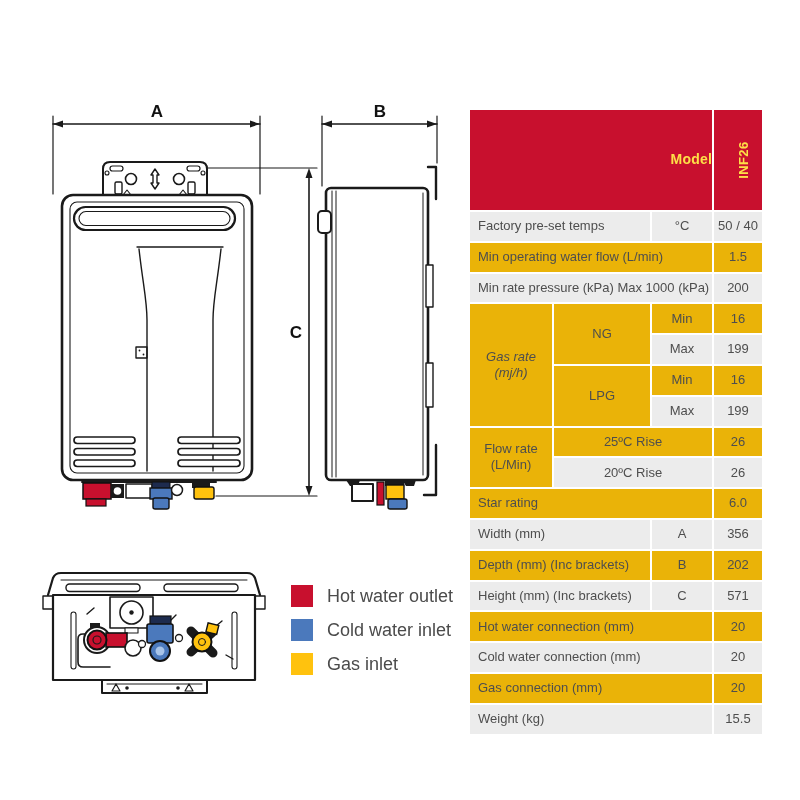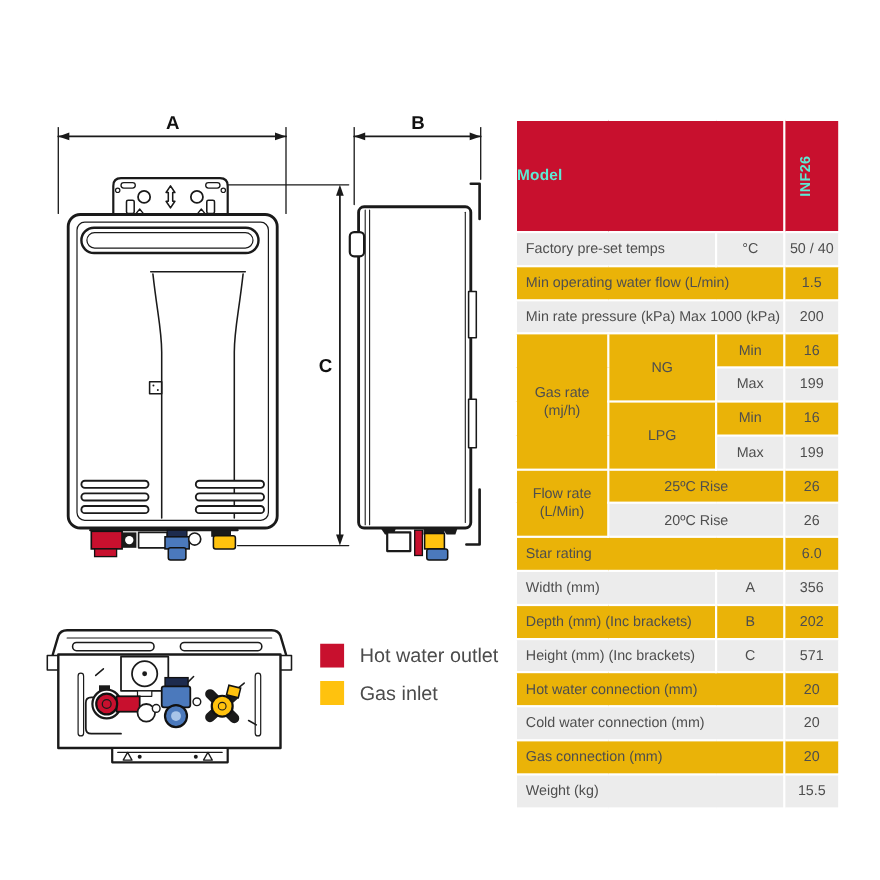--- a/index.html
+++ b/index.html
@@ -13,28 +13,28 @@
   .legend{position:absolute;left:291px;top:585px;}
   .leg-item{display:flex;align-items:center;height:22px;margin-bottom:12px;}
   .leg-label{margin-left:14px;font-size:18px;color:#4b4b4b;white-space:nowrap;}
   
   .spec{
     position:absolute;left:468px;top:108px;border-collapse:collapse;table-layout:fixed;
     font-size:13px;color:#4e4e4e;
   }
   .spec th,.spec td{border:2px solid #fff;padding:0;height:28.8px;font-weight:400;line-height:1.25;}
   .spec th{height:100px;}
-  .spec .red{background:#C8102E;color:#5eead4;text-align:left;}
+  .spec .red{background:#C8102E;color:#fde047;text-align:right;}
   .spec th.model{font-weight:700;font-size:14px;letter-spacing:.2px;}
   .rot{display:inline-block;transform:rotate(-90deg);font-weight:700;font-size:13px;letter-spacing:.4px;}
   .spec td.lbl{text-align:left;padding-left:8px;}
   .spec td.ctr,.spec td.val{text-align:center;}
   .spec tr.g td{background:#ECECEC;}
   .spec tr.w td{background:#eab308;}
-  .spec td.cell-gasrate{background:#F6F6F6;text-align:center;}
+  .spec td.cell-gasrate{background:#F6F6F6;text-align:center;font-style:italic;}
   .spec td.cell-fuel{background:#E9E9E9;text-align:center;}
   .spec td.cell-flow{background:#ECECEC;text-align:center;}
   
   .ln{fill:none;stroke:#1a1a1a;stroke-linecap:round;stroke-linejoin:round;}
   .fillw{fill:#ffffff;}
   .c-red{fill:#C8102E;}
   .c-blue{fill:#4B79BC;}
   .c-yellow{fill:#FFC20E;}
   .c-dark{fill:#1a1a1a;}
   .dimtxt{font-family:"Liberation Sans",sans-serif;font-size:17px;font-weight:700;fill:#111;}
@@ -202,20 +202,26 @@
 
   <div class="legend">
     <div class="leg-item">
       <svg width="22" height="22">
         <rect width="22" height="22" fill="#C8102E"></rect>
       </svg>
       <span class="leg-label">Hot water outlet</span>
     </div>
     <div class="leg-item">
       <svg width="22" height="22">
+        <rect width="22" height="22" fill="#4B79BC"></rect>
+      </svg>
+      <span class="leg-label">Cold water inlet</span>
+    </div>
+    <div class="leg-item">
+      <svg width="22" height="22">
         <rect width="22" height="22" fill="#FFC20E"></rect>
       </svg>
       <span class="leg-label">Gas inlet</span>
     </div>
   </div>
 
   <table class="spec">
     <colgroup>
         <col style="width:84px">
         <col style="width:98px">

